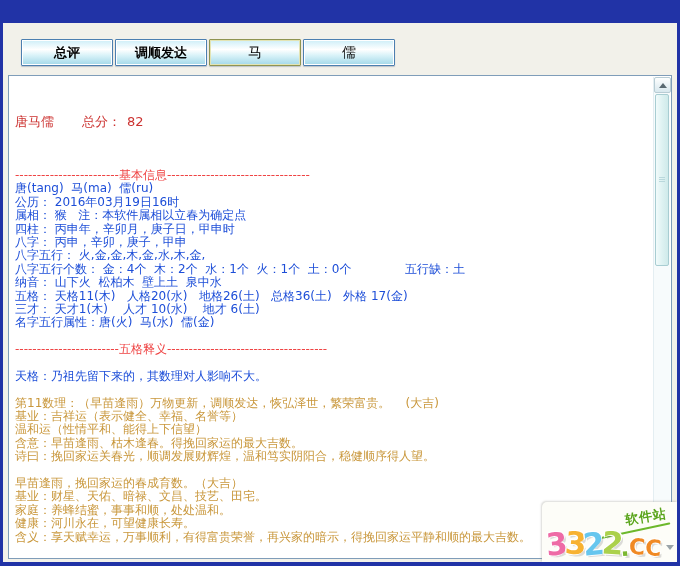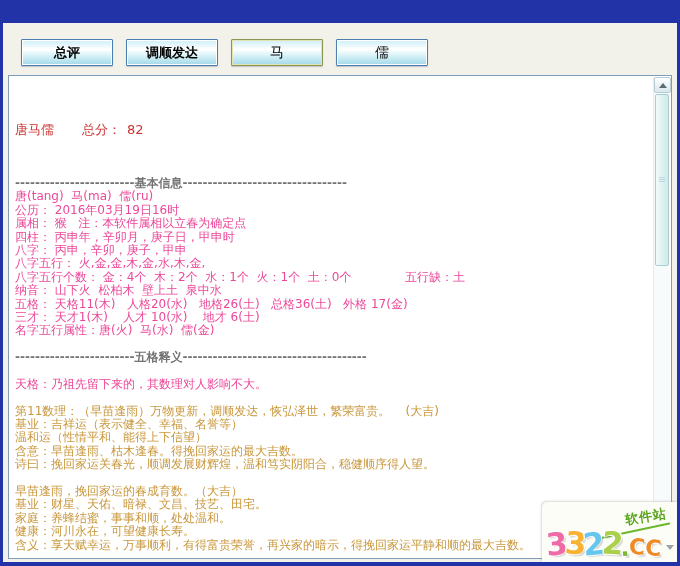--- a/index.html
+++ b/index.html
@@ -32,46 +32,46 @@
     color:#fff; font-size:12px; font-weight:bold; line-height:1;
   }
   .ico-max { width:9px; height:8px; border:1px solid #fff; border-top:3px solid #fff; }
   .ico-min { width:8px; height:3px; background:#fff; margin-top:8px; }
   
   .body {
     position:absolute; left:3px; right:3px; top:23px; bottom:4px;
     background:#f2f1ea;
   }
   
-  .toolbar { position:absolute; left:18px; top:16px; height:28px; display:flex; gap:13px; }
+  .toolbar { position:absolute; left:18px; top:16px; height:28px; display:flex; gap:2px; }
   .xp-btn {
     width:92px; height:27px; font-family:"DejaVu Sans",sans-serif;
     font-size:13px; font-weight:bold; color:#000;
     border:1px solid #4c7fb0; border-radius:1px;
     background:linear-gradient(180deg,#cdeef8 0%,#ffffff 38%,#d8f2f8 62%,#a2d8e8 100%);
     box-shadow:inset 0 0 0 1px #ffffff, 0 1px 1px rgba(90,110,140,.35);
     cursor:pointer;
   }
   .xp-btn.thin { font-weight:normal; font-size:14px; }
   .xp-btn.focused {
     border:1px solid #8f9452;
     box-shadow:inset 0 0 0 1px #e3e4b4, 0 1px 1px rgba(90,110,140,.35);
   }
   
   .textarea {
     position:absolute; left:5px; right:5px; top:52px; bottom:3px;
     background:#ffffff; border:1px solid #7f9db9; overflow:hidden;
   }
   .report {
     position:absolute; left:0; top:0; right:18px; bottom:0;
-    padding:9px 0 0 6px; white-space:pre-wrap; overflow:hidden;
+    padding:1px 0 0 6px; white-space:pre-wrap; overflow:hidden;
   }
   .line { height:13.4px; line-height:13.4px; font-size:12px; white-space:pre; }
-  .c-navy   { color:#737373; font-weight:bold; }
-  .c-blue   { color:#ec4899; }
+  .c-navy   { color:#ef4444; font-weight:normal; }
+  .c-blue   { color:#1d4ed8; }
   .c-orange { color:#c9973b; }
   .header-line { height:16px; line-height:14px; color:#cc3230; font-size:13px; }
   .header-line .score-label { margin-left:28px; }
   .header-line .score-value { margin-left:6px; }
   
   .scrollbar {
     position:absolute; top:1px; right:1px; bottom:1px; width:17px;
     background:#f7fbfc; border-left:1px solid #e4eef2;
   }
   .scroll-btn {

